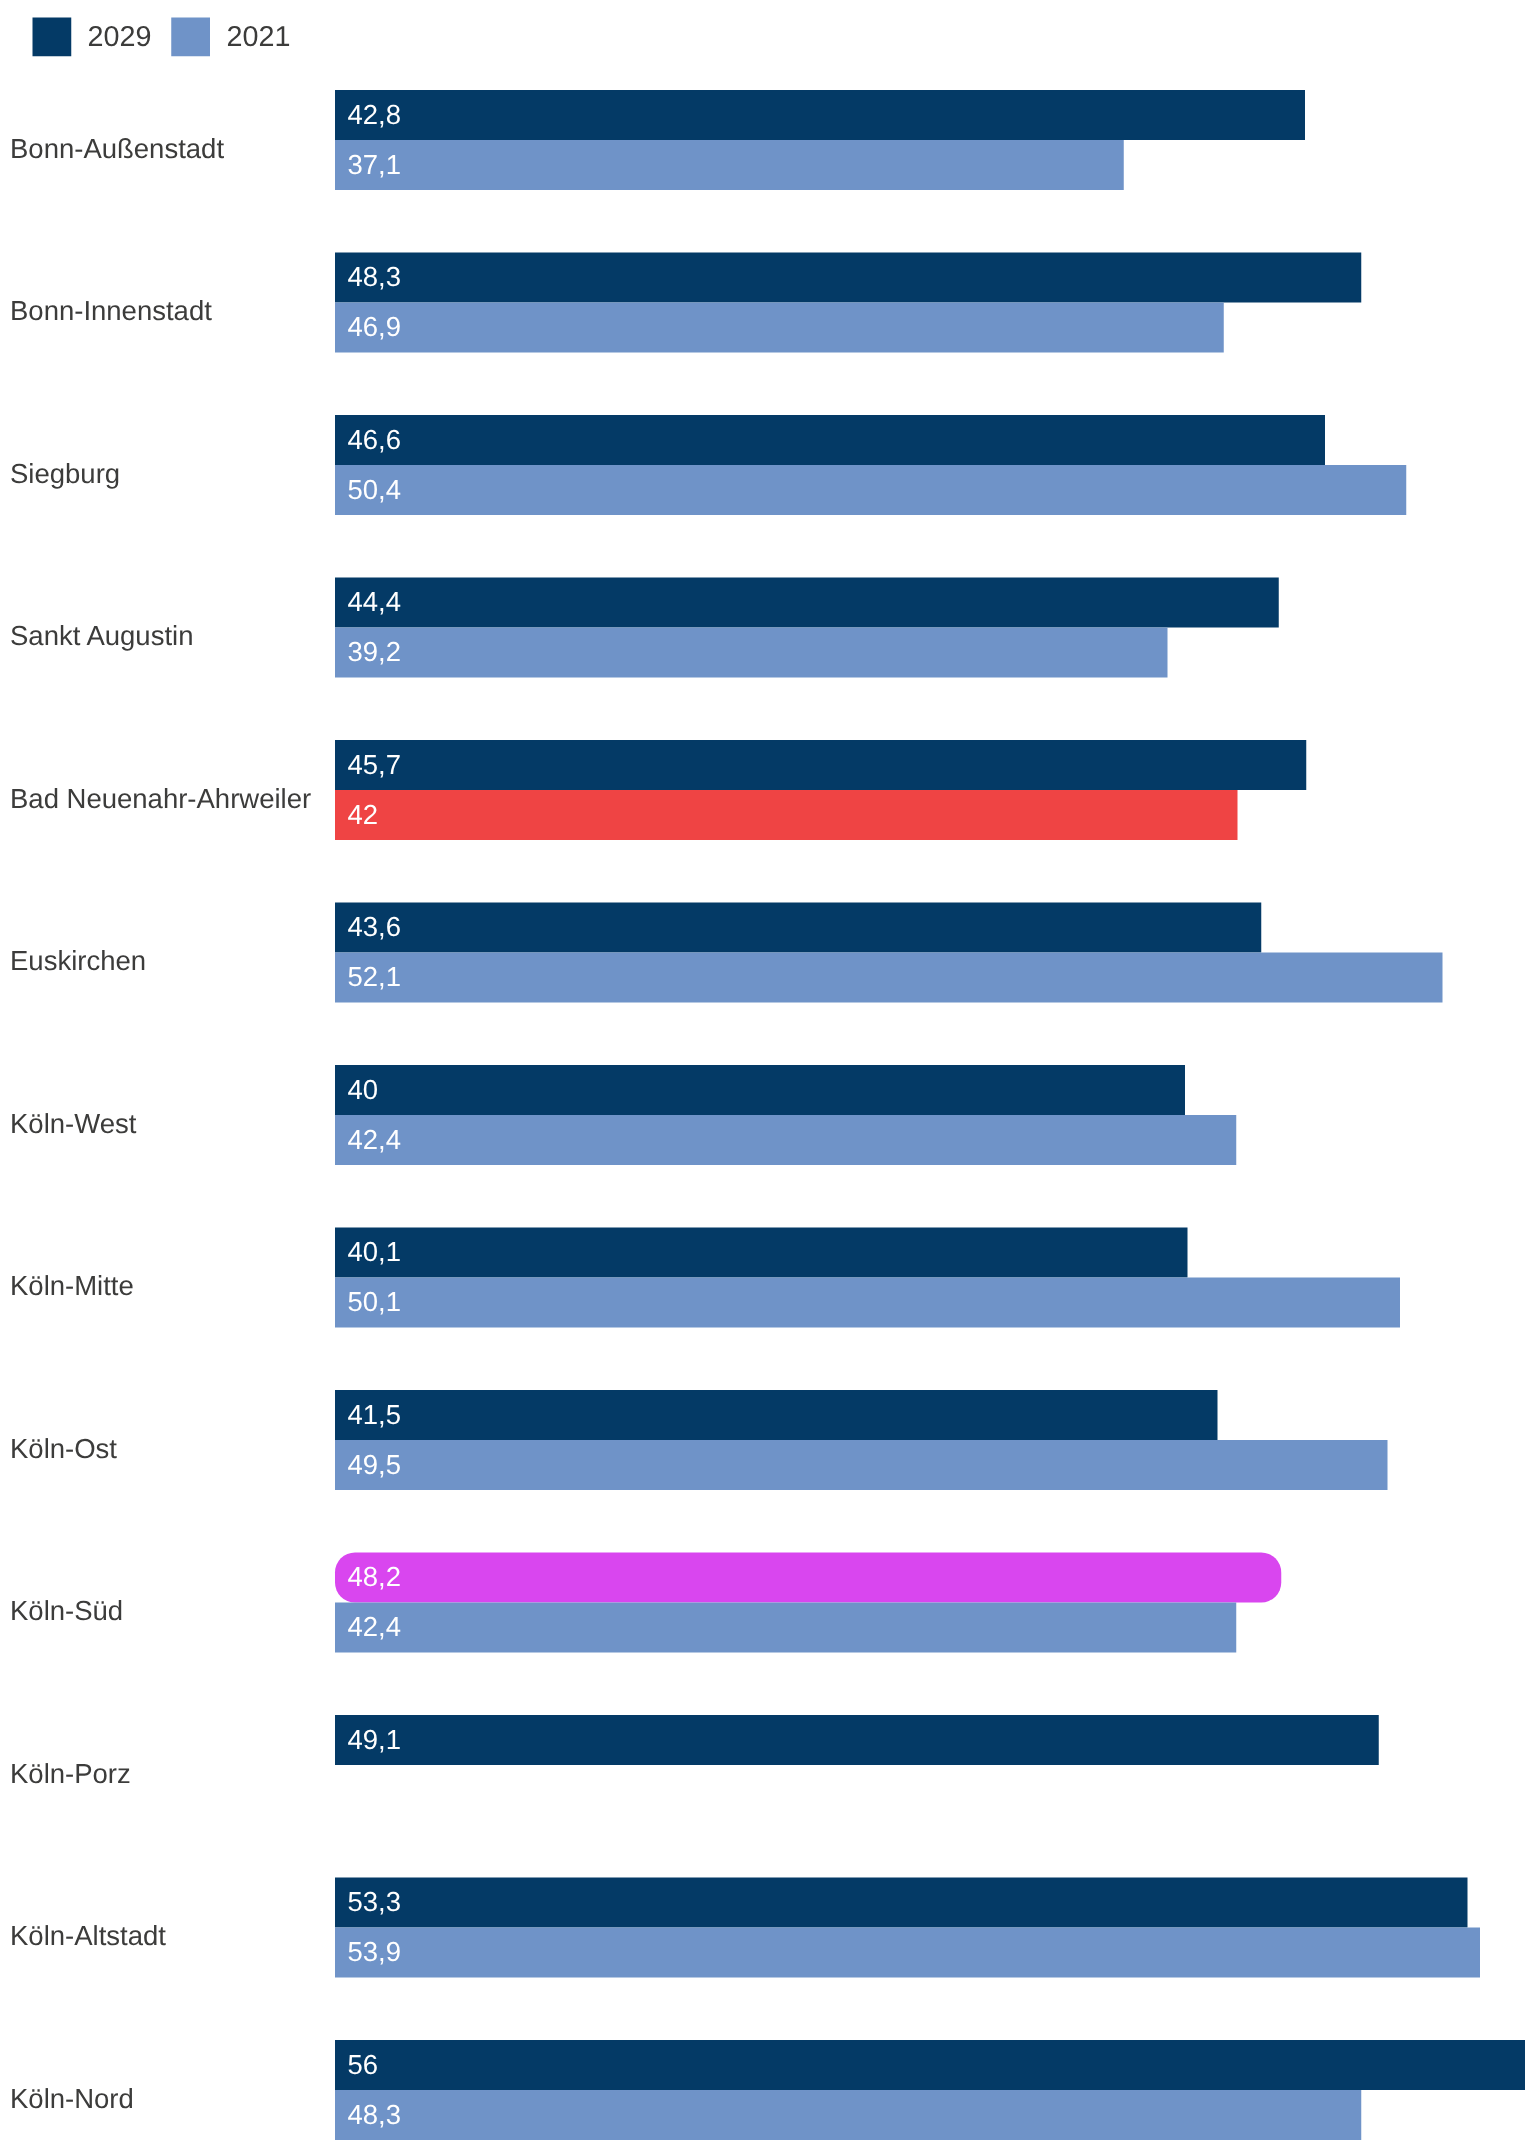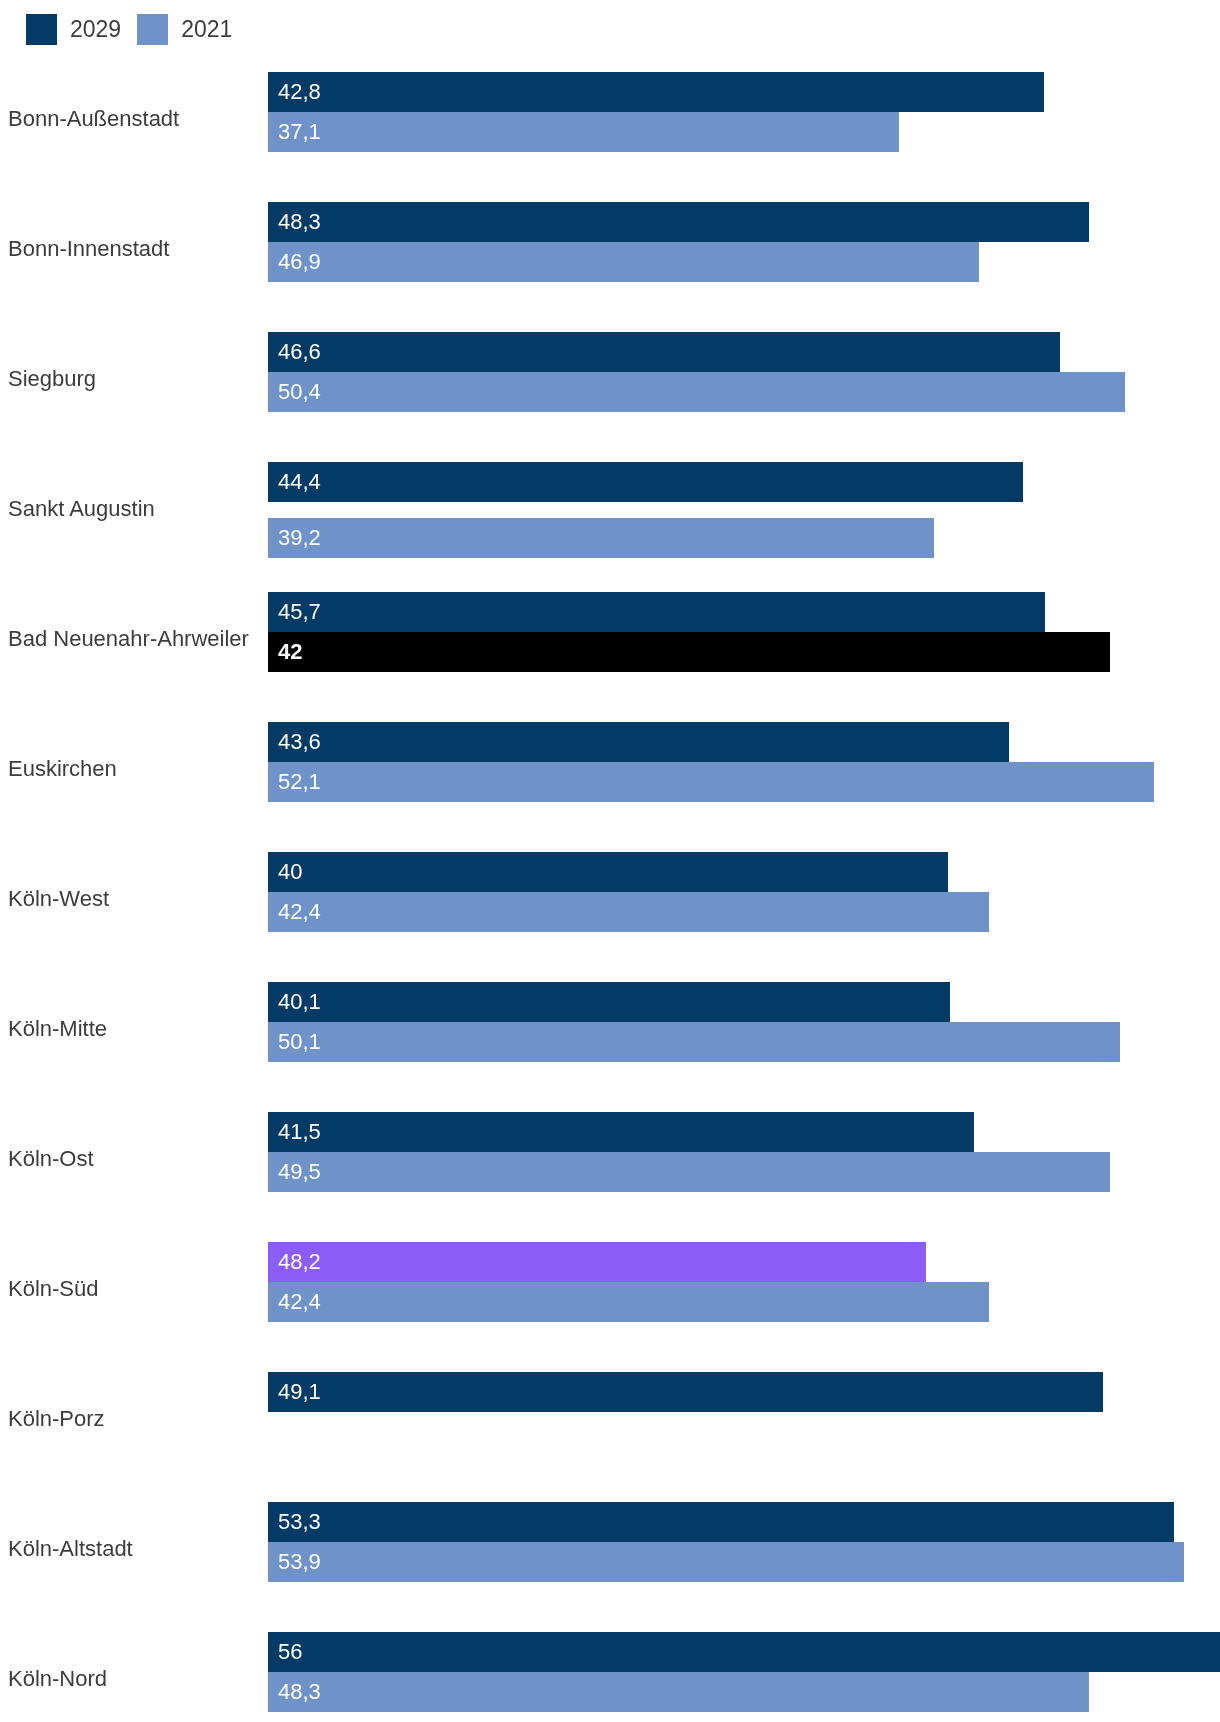--- a/index.html
+++ b/index.html
@@ -136,32 +136,32 @@
           <span class="bar-value">50,4</span>
         </div>
       </div>
     </div>
     <div class="group" style="top: 462px; height: 80px;">
       <div class="cat-label" style="top: 34px;">Sankt Augustin</div>
       <div class="bars">
         <div class="bar bar-2022" style="width: 755px; background: rgb(4, 58, 102);">
           <span class="bar-value">44,4</span>
         </div>
-        <div class="bar bar-2021" style="width: 666px; background: rgb(111, 147, 200); margin-top: 16px;">
+        <div class="bar bar-2021" style="width: 666px; background: rgb(111, 147, 200);">
           <span class="bar-value">39,2</span>
         </div>
       </div>
     </div>
     <div class="group" style="top: 592px; height: 80px;">
       <div class="cat-label" style="top: 34px;">Bad Neuenahr-Ahrweiler</div>
       <div class="bars">
         <div class="bar bar-2022" style="width: 777px; background: rgb(4, 58, 102);">
           <span class="bar-value">45,7</span>
         </div>
-        <div class="bar bar-2021" style="width: 842px; background: #000000; font-weight: bold;">
+        <div class="bar bar-2021" style="width: 722px; background: #ef4444;">
           <span class="bar-value">42</span>
         </div>
       </div>
     </div>
     <div class="group" style="top: 722px; height: 80px;">
       <div class="cat-label" style="top: 34px;">Euskirchen</div>
       <div class="bars">
         <div class="bar bar-2022" style="width: 741px; background: rgb(4, 58, 102);">
           <span class="bar-value">43,6</span>
         </div>
@@ -199,21 +199,21 @@
           <span class="bar-value">41,5</span>
         </div>
         <div class="bar bar-2021" style="width: 842px; background: rgb(111, 147, 200);">
           <span class="bar-value">49,5</span>
         </div>
       </div>
     </div>
     <div class="group" style="top: 1242px; height: 80px;">
       <div class="cat-label" style="top: 34px;">Köln-Süd</div>
       <div class="bars">
-        <div class="bar bar-2022" style="width: 658px; background: #8b5cf6;">
+        <div class="bar bar-2022" style="width: 757px; background: #d946ef; border-radius: 16px;">
           <span class="bar-value">48,2</span>
         </div>
         <div class="bar bar-2021" style="width: 721px; background: rgb(111, 147, 200);">
           <span class="bar-value">42,4</span>
         </div>
       </div>
     </div>
     <div class="group" style="top: 1372px; height: 80px;">
       <div class="cat-label" style="top: 34px;">Köln-Porz</div>
       <div class="bars">

